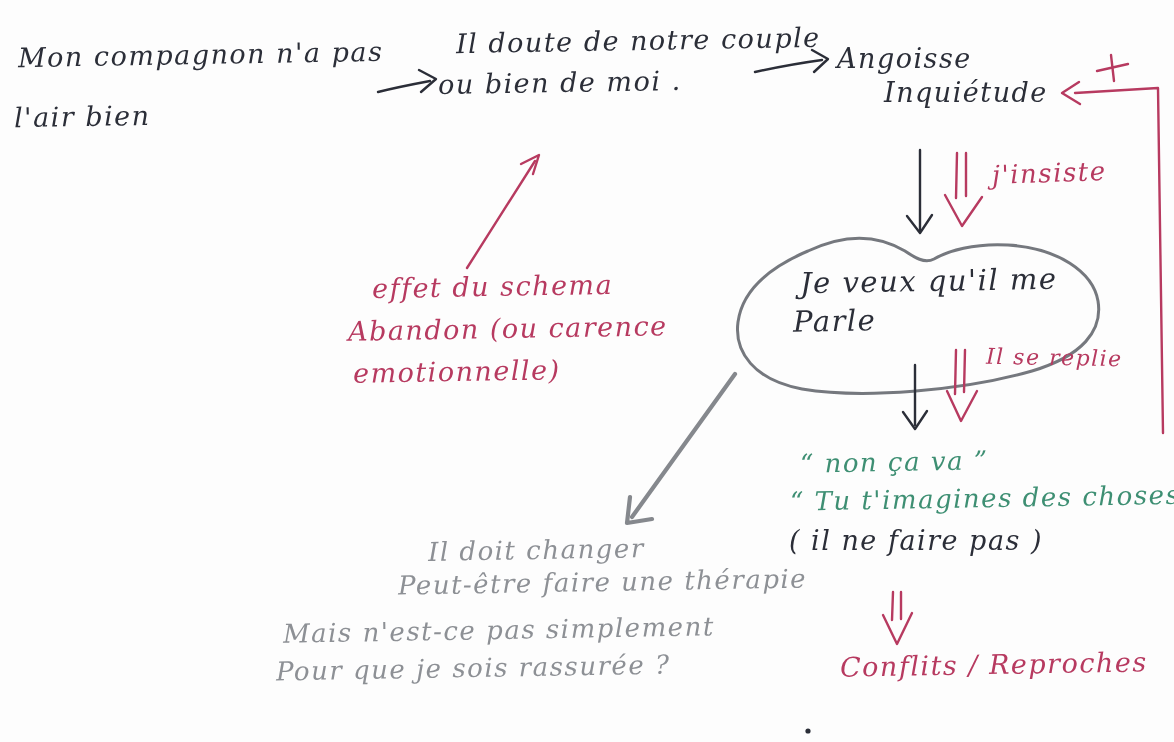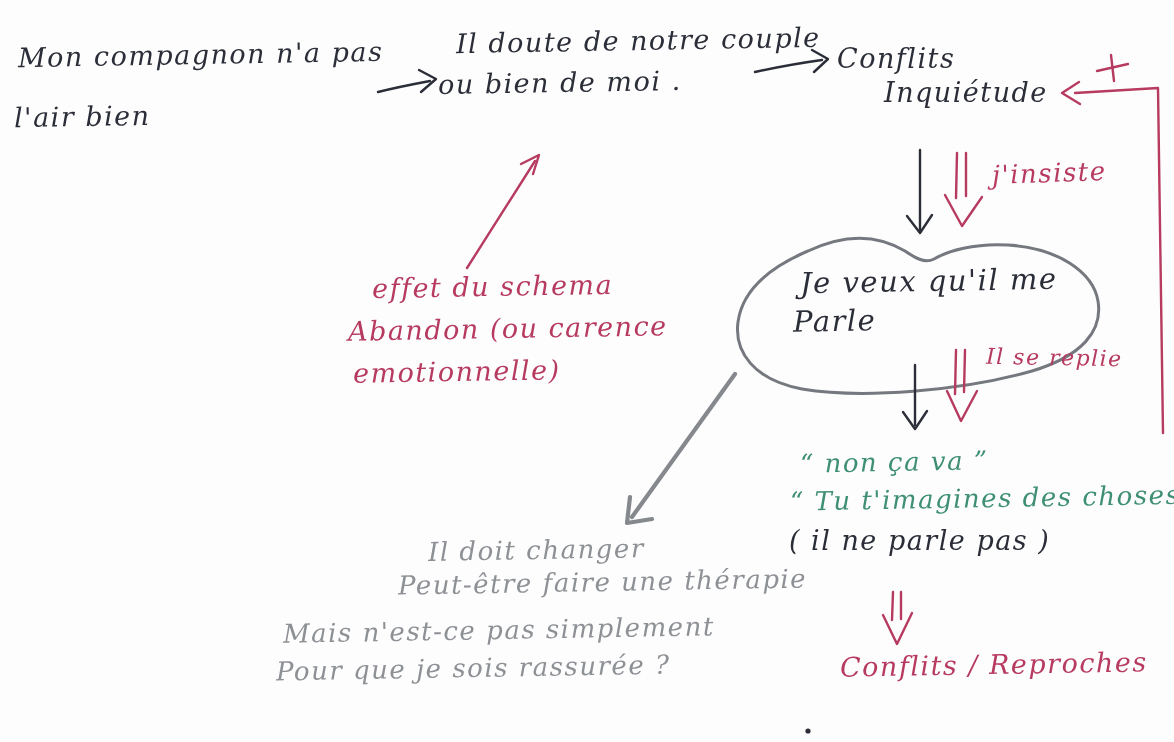--- a/index.html
+++ b/index.html
@@ -106,37 +106,37 @@
 
   <circle cx="808" cy="731" r="2.6" fill="#2b2e38"></circle>
 </svg>
 
 <div class="txt ink s27 r-1" style="left:18px;top:38px;">Mon compagnon n'a pas</div>
 <div class="txt ink s27 r-1" style="left:14px;top:100px;">l'air bien</div>
 
 <div class="txt ink s27 r-1" style="left:456px;top:24px;">Il doute de notre couple</div>
 <div class="txt ink s27 r-1" style="left:438px;top:66px;">ou bien de moi .</div>
 
-<div class="txt ink s27" style="left:837px;top:42px;">Conflits</div>
+<div class="txt ink s27" style="left:837px;top:42px;">Angoisse</div>
 <div class="txt ink s27" style="left:884px;top:76px;">Inquiétude</div>
 
 <div class="txt red s26 r-2" style="left:992px;top:157px;">j'insiste</div>
 
 <div class="txt ink s29 r-1" style="left:800px;top:263px;">Je veux qu'il me</div>
 <div class="txt ink s29 r-1" style="left:793px;top:303px;">Parle</div>
 
 <div class="txt red s27 r-1" style="left:372px;top:270px;">effet du schema</div>
 <div class="txt red s27 r-1" style="left:348px;top:312px;">Abandon (ou carence</div>
 <div class="txt red s27 r-1" style="left:353px;top:355px;">emotionnelle)</div>
 
 <div class="txt red s22 r1" style="left:986px;top:344px;">Il se replie</div>
 
 <div class="txt green s26 r-1" style="left:800px;top:446px;">“ non ça va ”</div>
 <div class="txt green s26 r-1" style="left:790px;top:482px;">“ Tu t'imagines des choses ”</div>
 
-<div class="txt ink s27" style="left:789px;top:524px;">( il ne parle pas )</div>
+<div class="txt ink s27" style="left:789px;top:524px;">( il ne faire pas )</div>
 
 <div class="txt red s27 r-1" style="left:840px;top:648px;">Conflits / Reproches</div>
 
 <div class="txt pencil s26 r-1" style="left:428px;top:534px;">Il doit changer</div>
 <div class="txt pencil s26 r-1" style="left:398px;top:566px;">Peut-être faire une thérapie</div>
 <div class="txt pencil s26 r-1" style="left:283px;top:614px;">Mais n'est-ce pas simplement</div>
 <div class="txt pencil s26 r-1" style="left:276px;top:652px;">Pour que je sois rassurée ?</div>
 
 </body></html>

